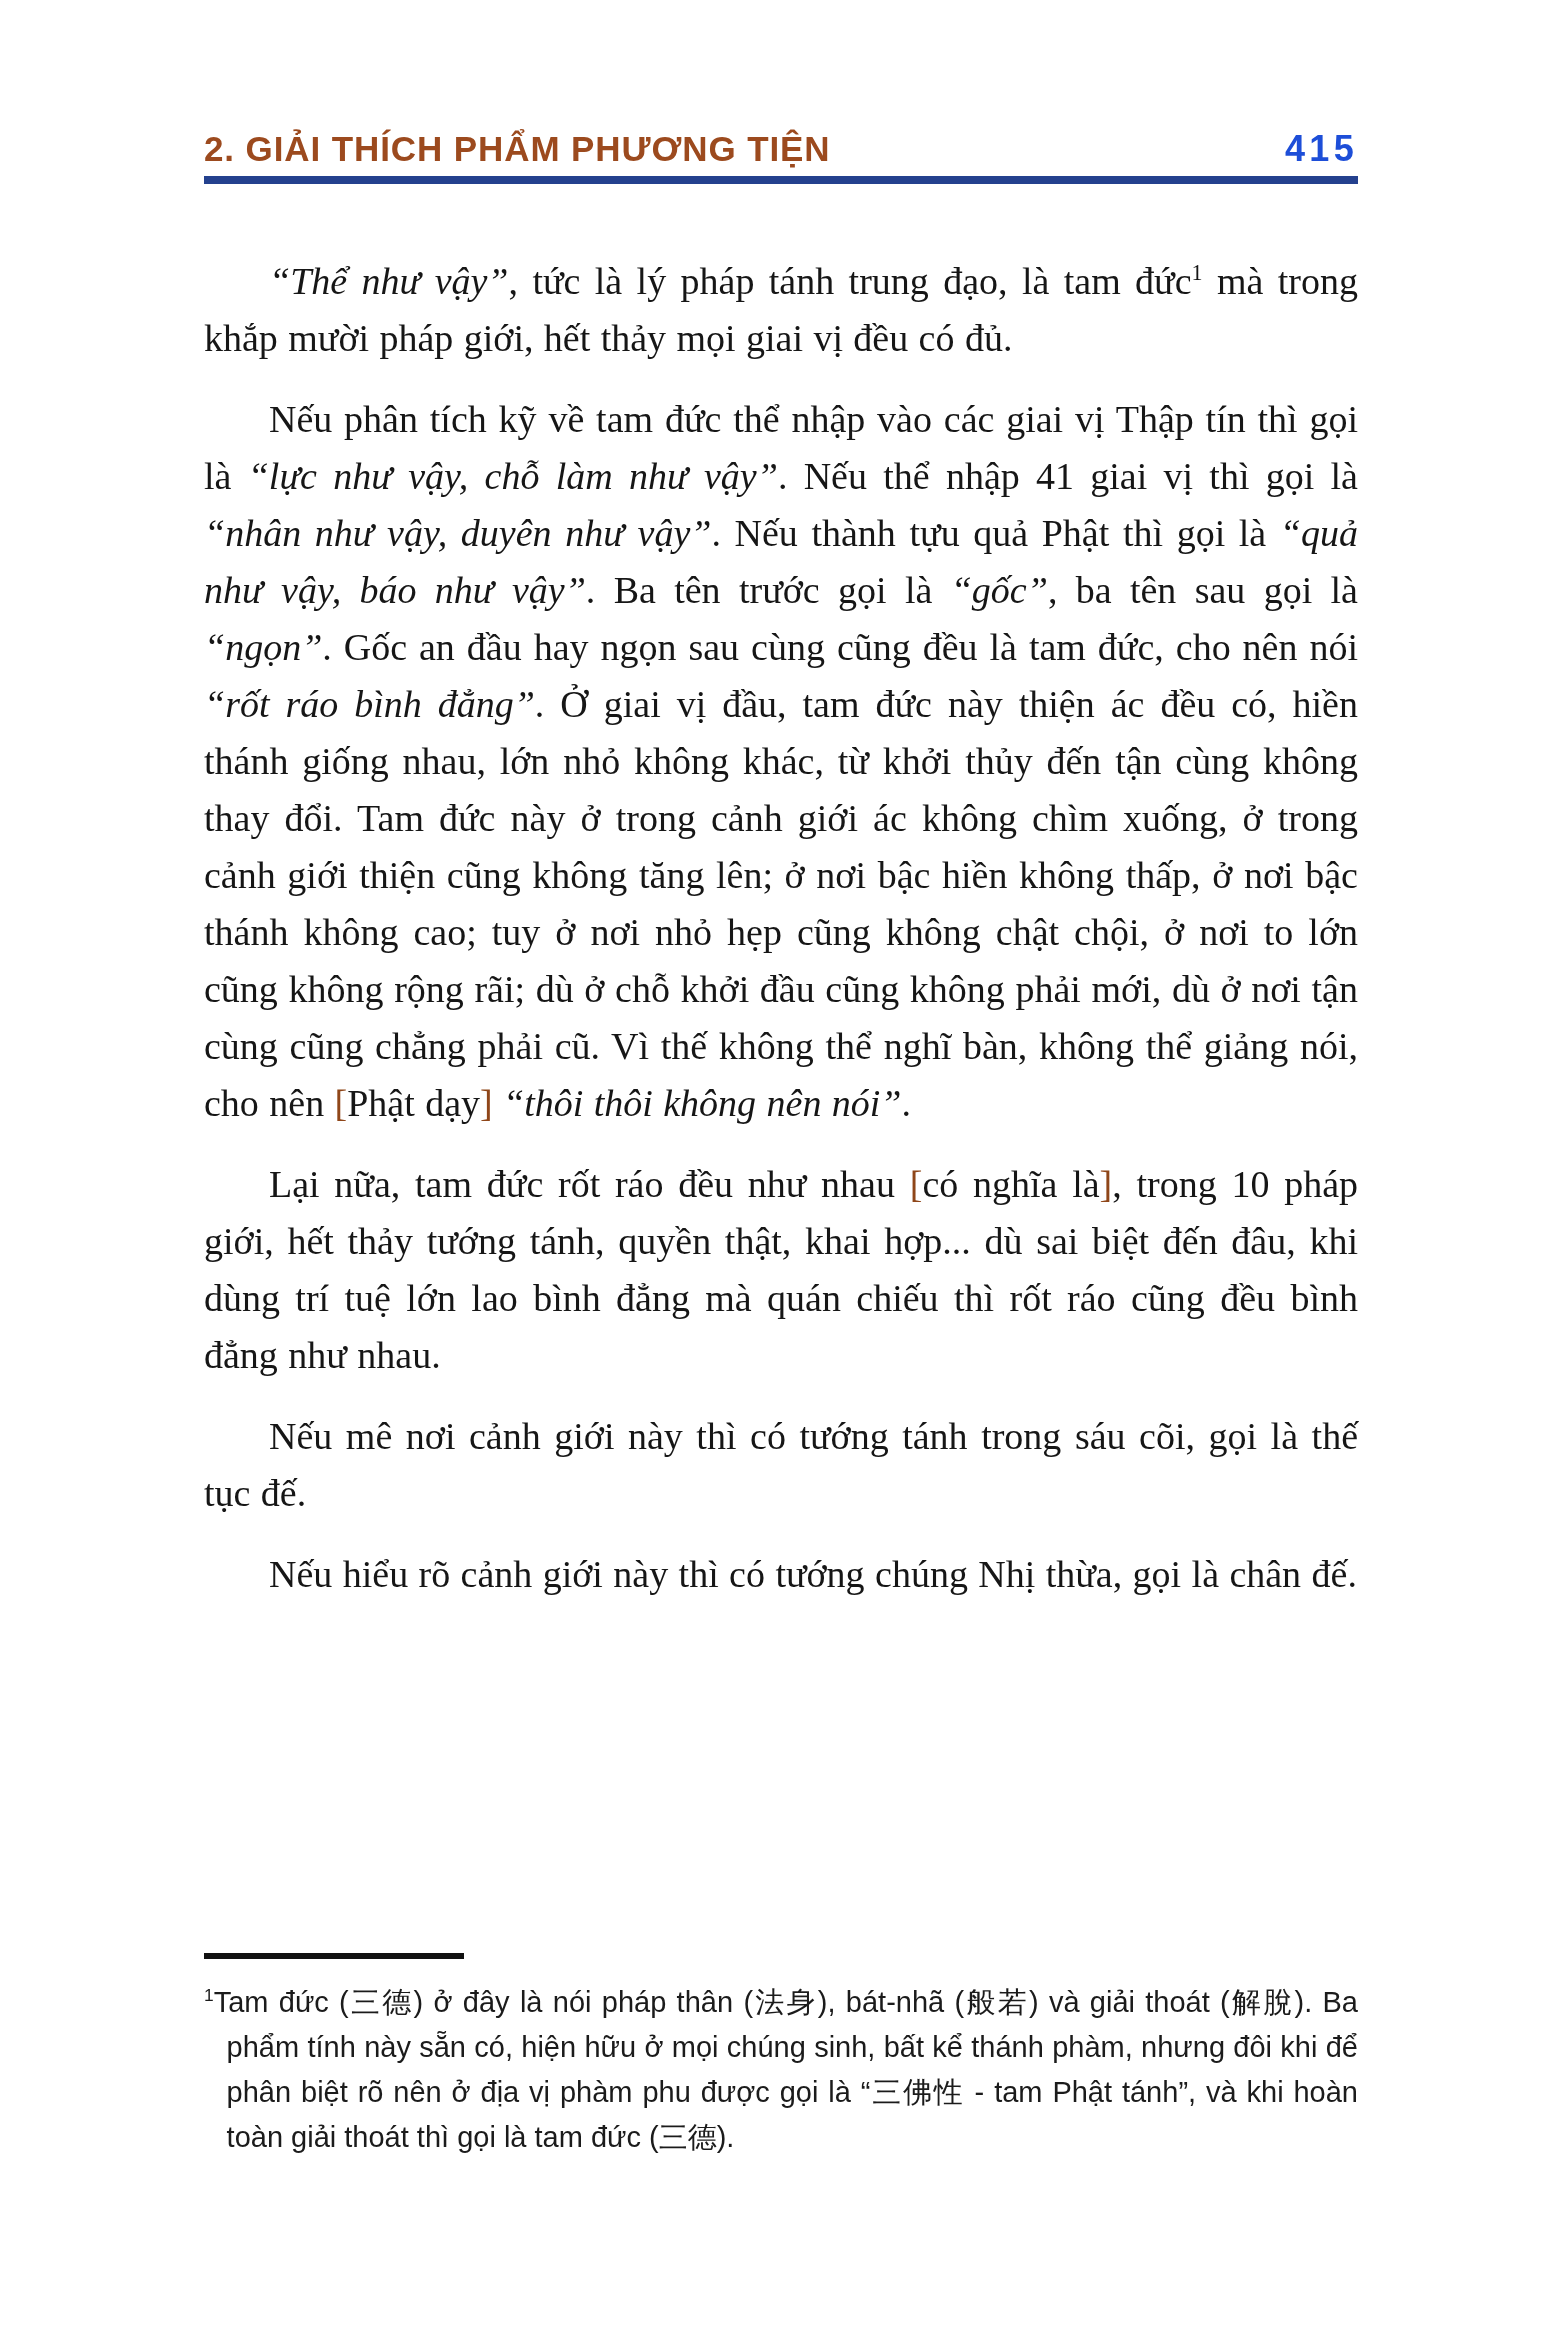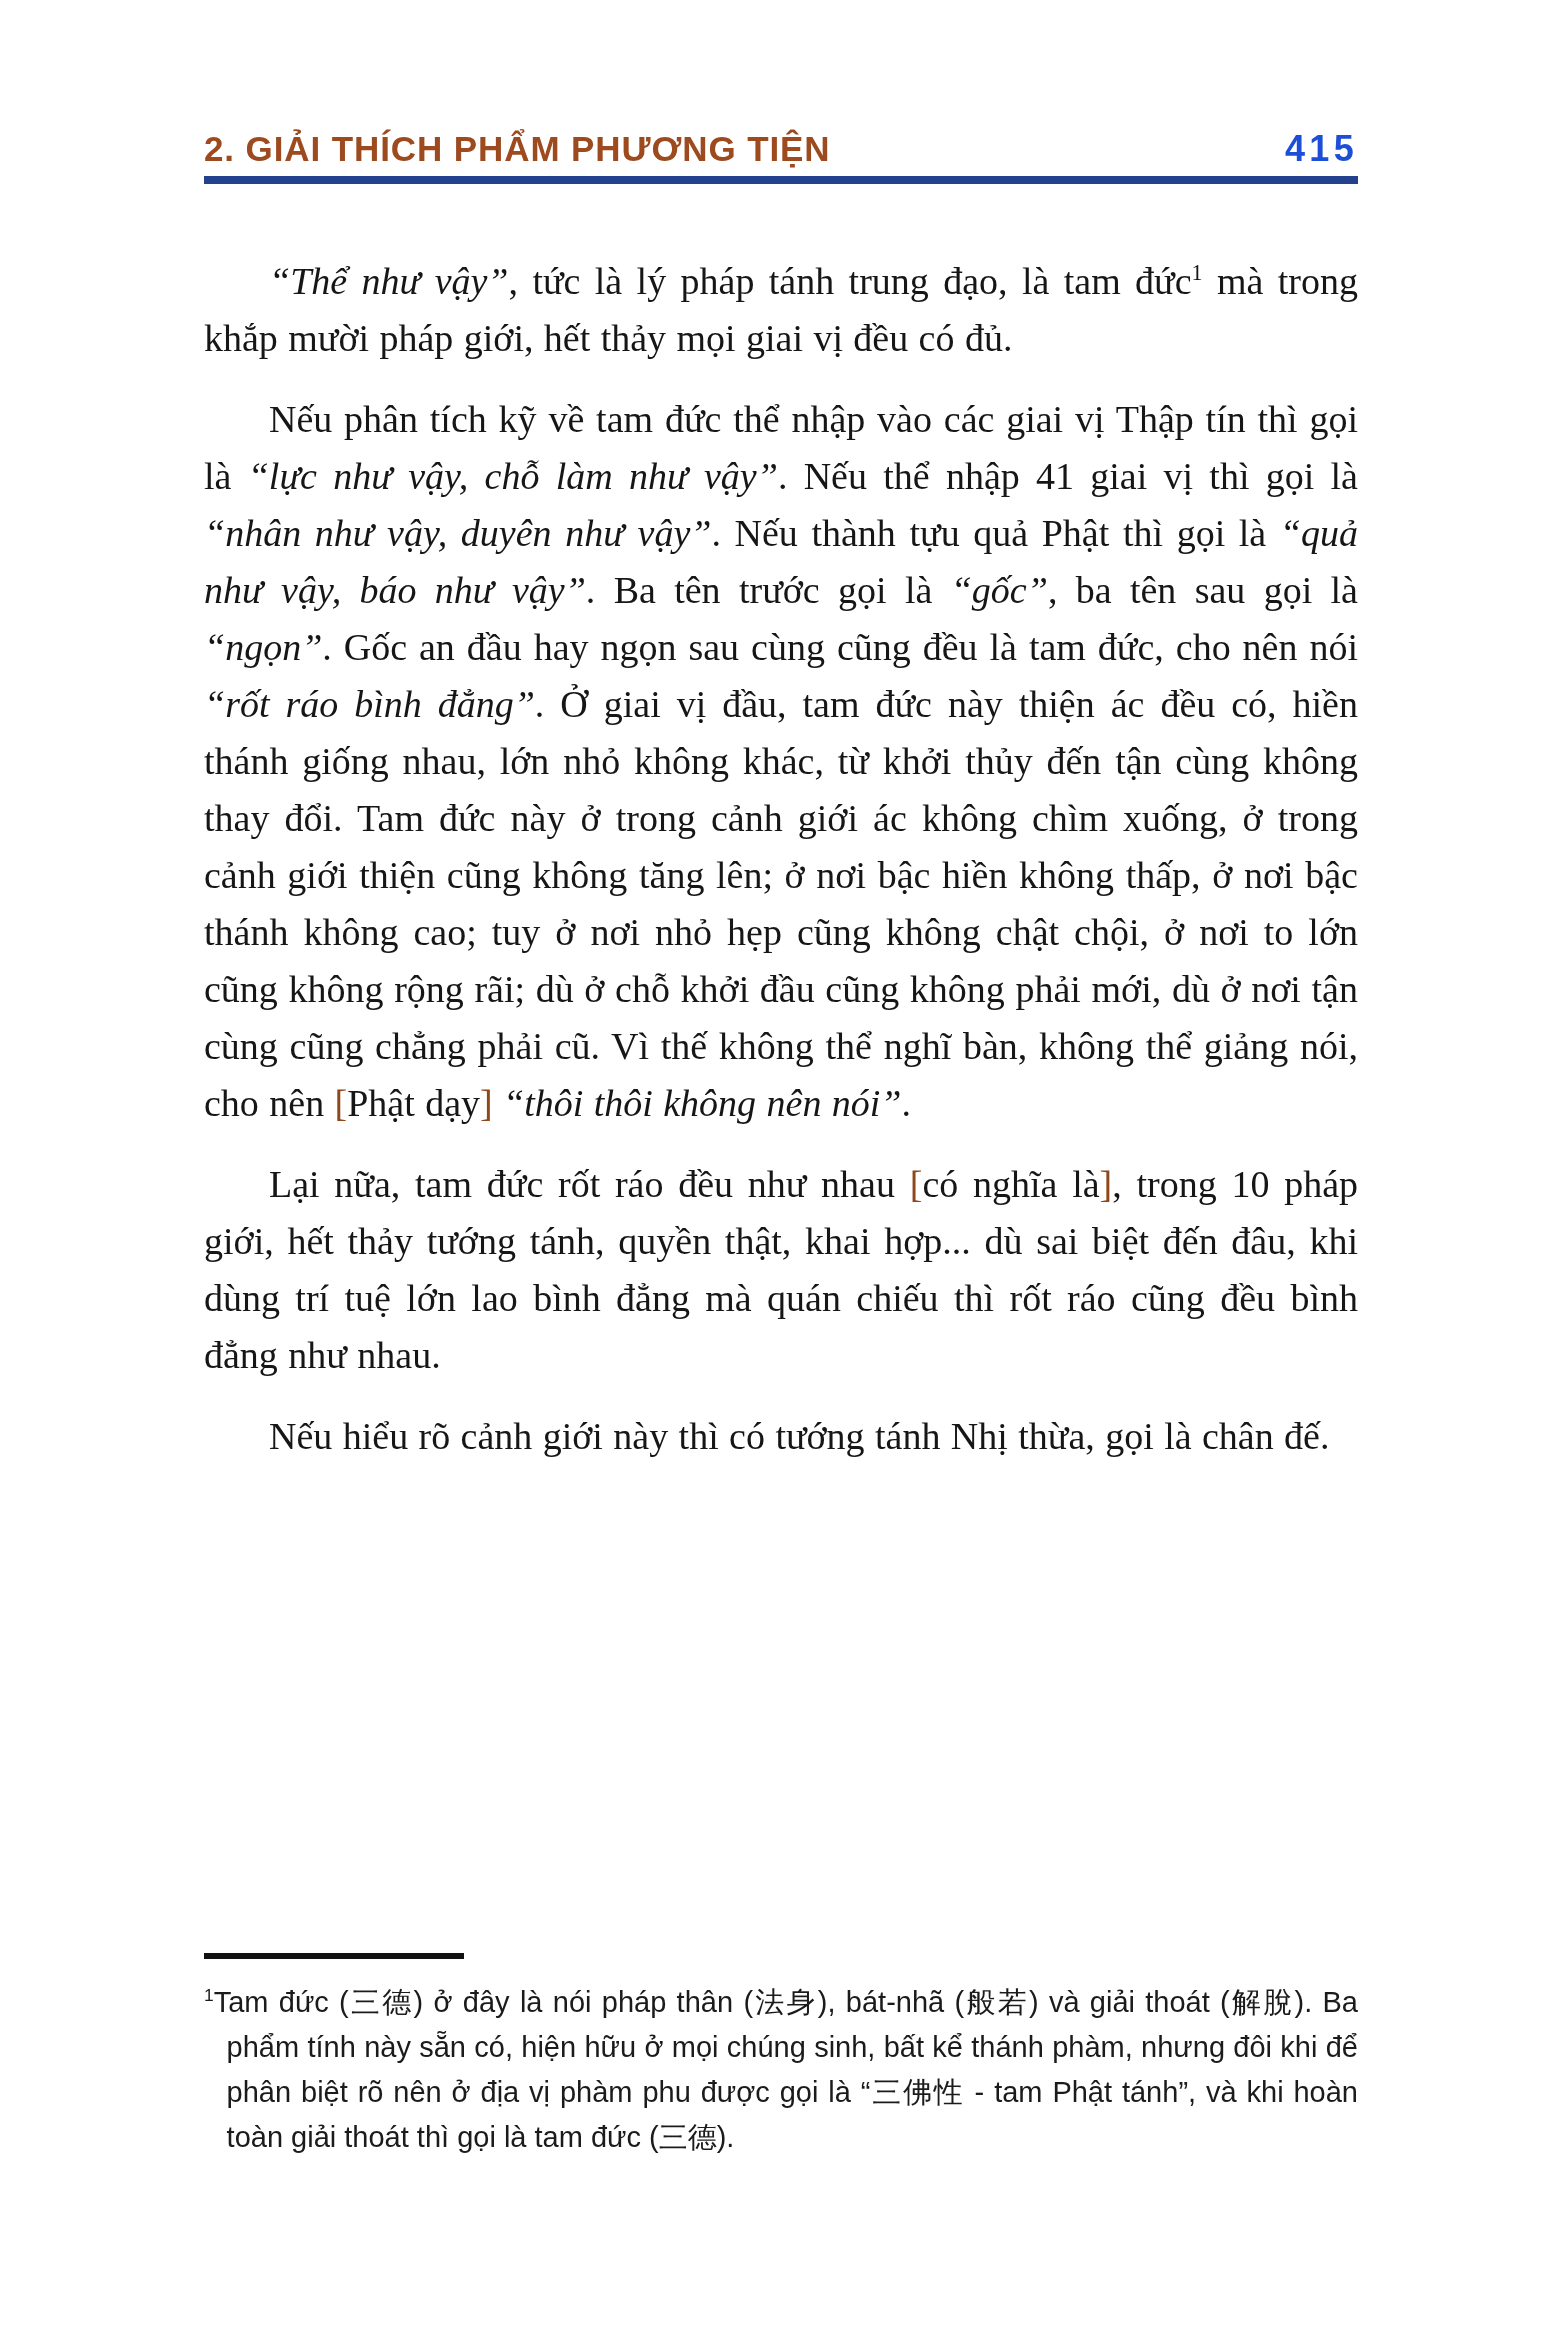--- a/index.html
+++ b/index.html
@@ -101,21 +101,22 @@
       <h1 class="running-head">2. GIẢI THÍCH PHẨM PHƯƠNG TIỆN</h1>
       <div class="page-number">415</div>
     </div>
     <div class="header-rule"></div>
   </header>
 
   <main class="body-text">
     <p class="body-para"><span class="seg-italic">“Thể như vậy”</span><span class="seg-normal">, tức là lý pháp tánh trung đạo, là tam đức</span><sup class="seg-sup">1</sup><span class="seg-normal"> mà trong khắp mười pháp giới, hết thảy mọi giai vị đều có đủ.</span></p>
     <p class="body-para"><span class="seg-normal">Nếu phân tích kỹ về tam đức thể nhập vào các giai vị Thập tín thì gọi là </span><span class="seg-italic">“lực như vậy, chỗ làm như vậy”</span><span class="seg-normal">. Nếu thể nhập 41 giai vị thì gọi là </span><span class="seg-italic">“nhân như vậy, duyên như vậy”</span><span class="seg-normal">. Nếu thành tựu quả Phật thì gọi là </span><span class="seg-italic">“quả như vậy, báo như vậy”</span><span class="seg-normal">. Ba tên trước gọi là </span><span class="seg-italic">“gốc”</span><span class="seg-normal">, ba tên sau gọi là </span><span class="seg-italic">“ngọn”</span><span class="seg-normal">. Gốc an đầu hay ngọn sau cùng cũng đều là tam đức, cho nên nói </span><span class="seg-italic">“rốt ráo bình đẳng”</span><span class="seg-normal">. Ở giai vị đầu, tam đức này thiện ác đều có, hiền thánh giống nhau, lớn nhỏ không khác, từ khởi thủy đến tận cùng không thay đổi. Tam đức này ở trong cảnh giới ác không chìm xuống, ở trong cảnh giới thiện cũng không tăng lên; ở nơi bậc hiền không thấp, ở nơi bậc thánh không cao; tuy ở nơi nhỏ hẹp cũng không chật chội, ở nơi to lớn cũng không rộng rãi; dù ở chỗ khởi đầu cũng không phải mới, dù ở nơi tận cùng cũng chẳng phải cũ. Vì thế không thể nghĩ bàn, không thể giảng nói, cho nên </span><span class="seg-bracket">[</span><span class="seg-normal">Phật dạy</span><span class="seg-bracket">]</span><span class="seg-normal"> </span><span class="seg-italic">“thôi thôi không nên nói”</span><span class="seg-normal">.</span></p>
     <p class="body-para"><span class="seg-normal">Lại nữa, tam đức rốt ráo đều như nhau </span><span class="seg-bracket">[</span><span class="seg-normal">có nghĩa là</span><span class="seg-bracket">]</span><span class="seg-normal">, trong 10 pháp giới, hết thảy tướng tánh, quyền thật, khai hợp... dù sai biệt đến đâu, khi dùng trí tuệ lớn lao bình đẳng mà quán chiếu thì rốt ráo cũng đều bình đẳng như nhau.</span></p>
-    <p class="body-para"><span class="seg-normal">Nếu hiểu rõ cảnh giới này thì có tướng tánh Nhị thừa, gọi là chân đế.</span></p>
+    <p class="body-para"><span class="seg-normal">Nếu mê nơi cảnh giới này thì có tướng tánh trong sáu cõi, gọi là thế tục đế.</span></p>
+    <p class="body-para"><span class="seg-normal">Nếu hiểu rõ cảnh giới này thì có tướng chúng Nhị thừa, gọi là chân đế.</span></p>
   </main>
 
   <footer class="footnote-area">
     <div class="footnote-rule"></div>
     <p class="footnote-text"><sup class="seg-sup">1</sup><span class="seg-normal">Tam đức (三德) ở đây là nói pháp thân (法身), bát-nhã (般若) và giải thoát (解脫). Ba phẩm tính này sẵn có, hiện hữu ở mọi chúng sinh, bất kể thánh phàm, nhưng đôi khi để phân biệt rõ nên ở địa vị phàm phu được gọi là “三佛性 - tam Phật tánh”, và khi hoàn toàn giải thoát thì gọi là tam đức (三德).</span></p>
   </footer>
 
 </div>
 
 

